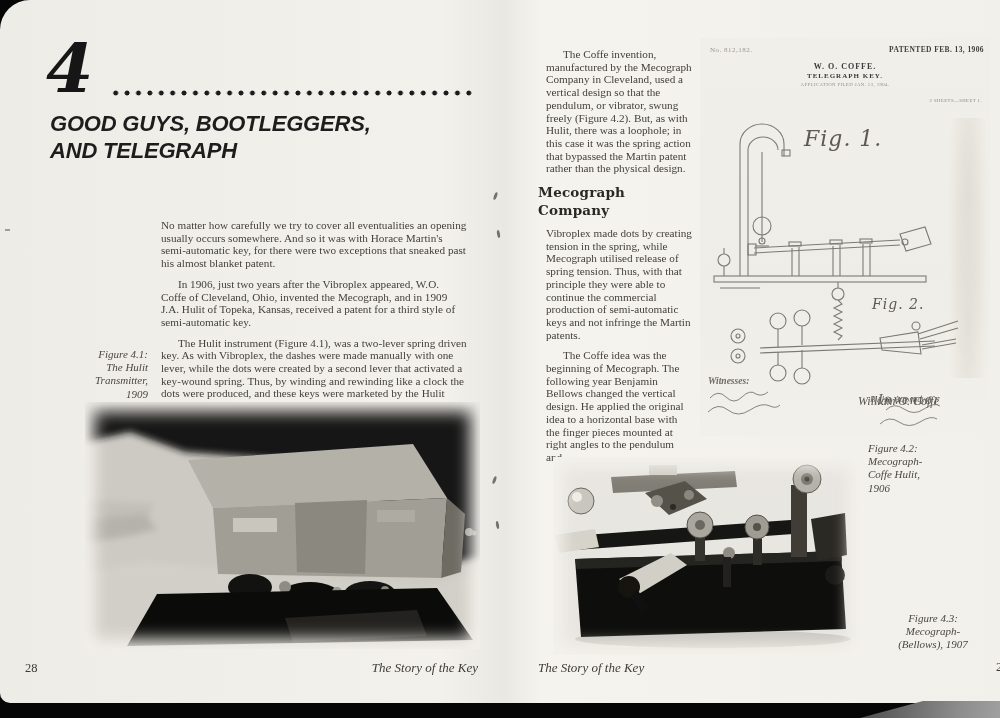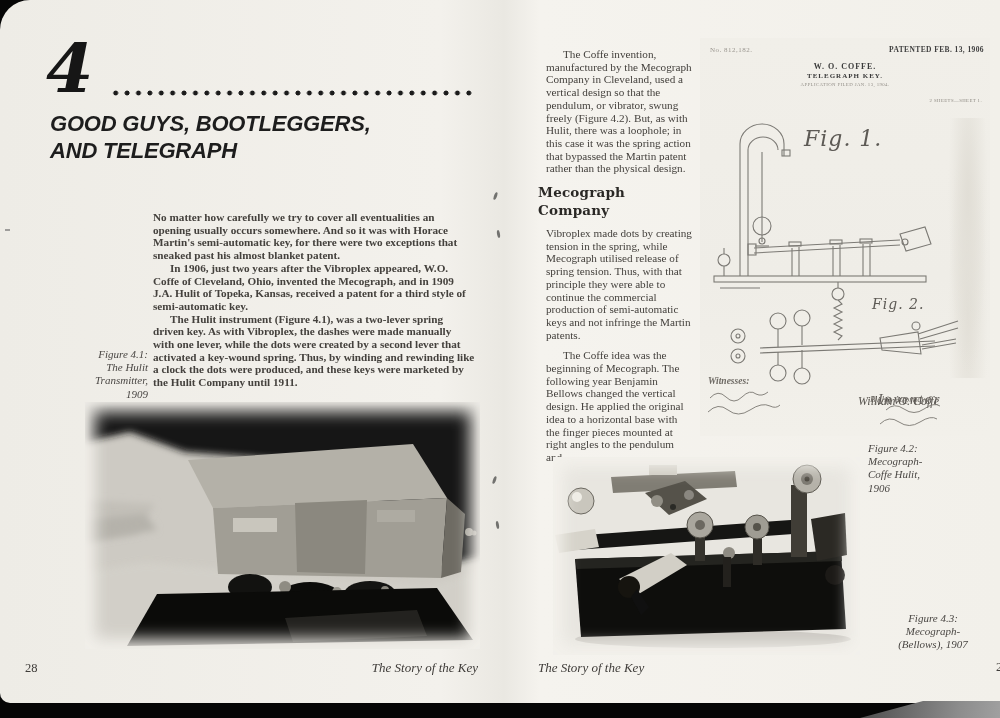--- a/index.html
+++ b/index.html
@@ -32,21 +32,21 @@
   }
   .chapter-title{
     position:absolute;left:50px;top:110px;width:420px;
     font-family:Liberation Sans, sans-serif;font-weight:bold;font-style:italic;
     font-size:22px;line-height:27px;color:#1d1d1d;letter-spacing:-0.2px;
   }
   .body-left{
     position:absolute;left:153px;top:211px;width:322px;
     font-size:11.2px;line-height:12.7px;color:#44413d;text-align:left;
   }
-  .body-left p{margin:0;font-weight:bold;}
+  .body-left p{margin:8px;}
   p.indent{text-indent:17px;}
   .caption{
     font-style:italic;font-size:11px;line-height:13.2px;color:#4a4744;
   }
   .cap-41{position:absolute;left:52px;top:348px;width:96px;text-align:right;}
   .photo-41{position:absolute;left:85px;top:402px;width:395px;height:247px;}
   .photo-41:after,.photo-43:after{
     content:"";position:absolute;inset:0;
     box-shadow:inset 0 0 16px 10px rgba(243,241,236,.95);
     pointer-events:none;

